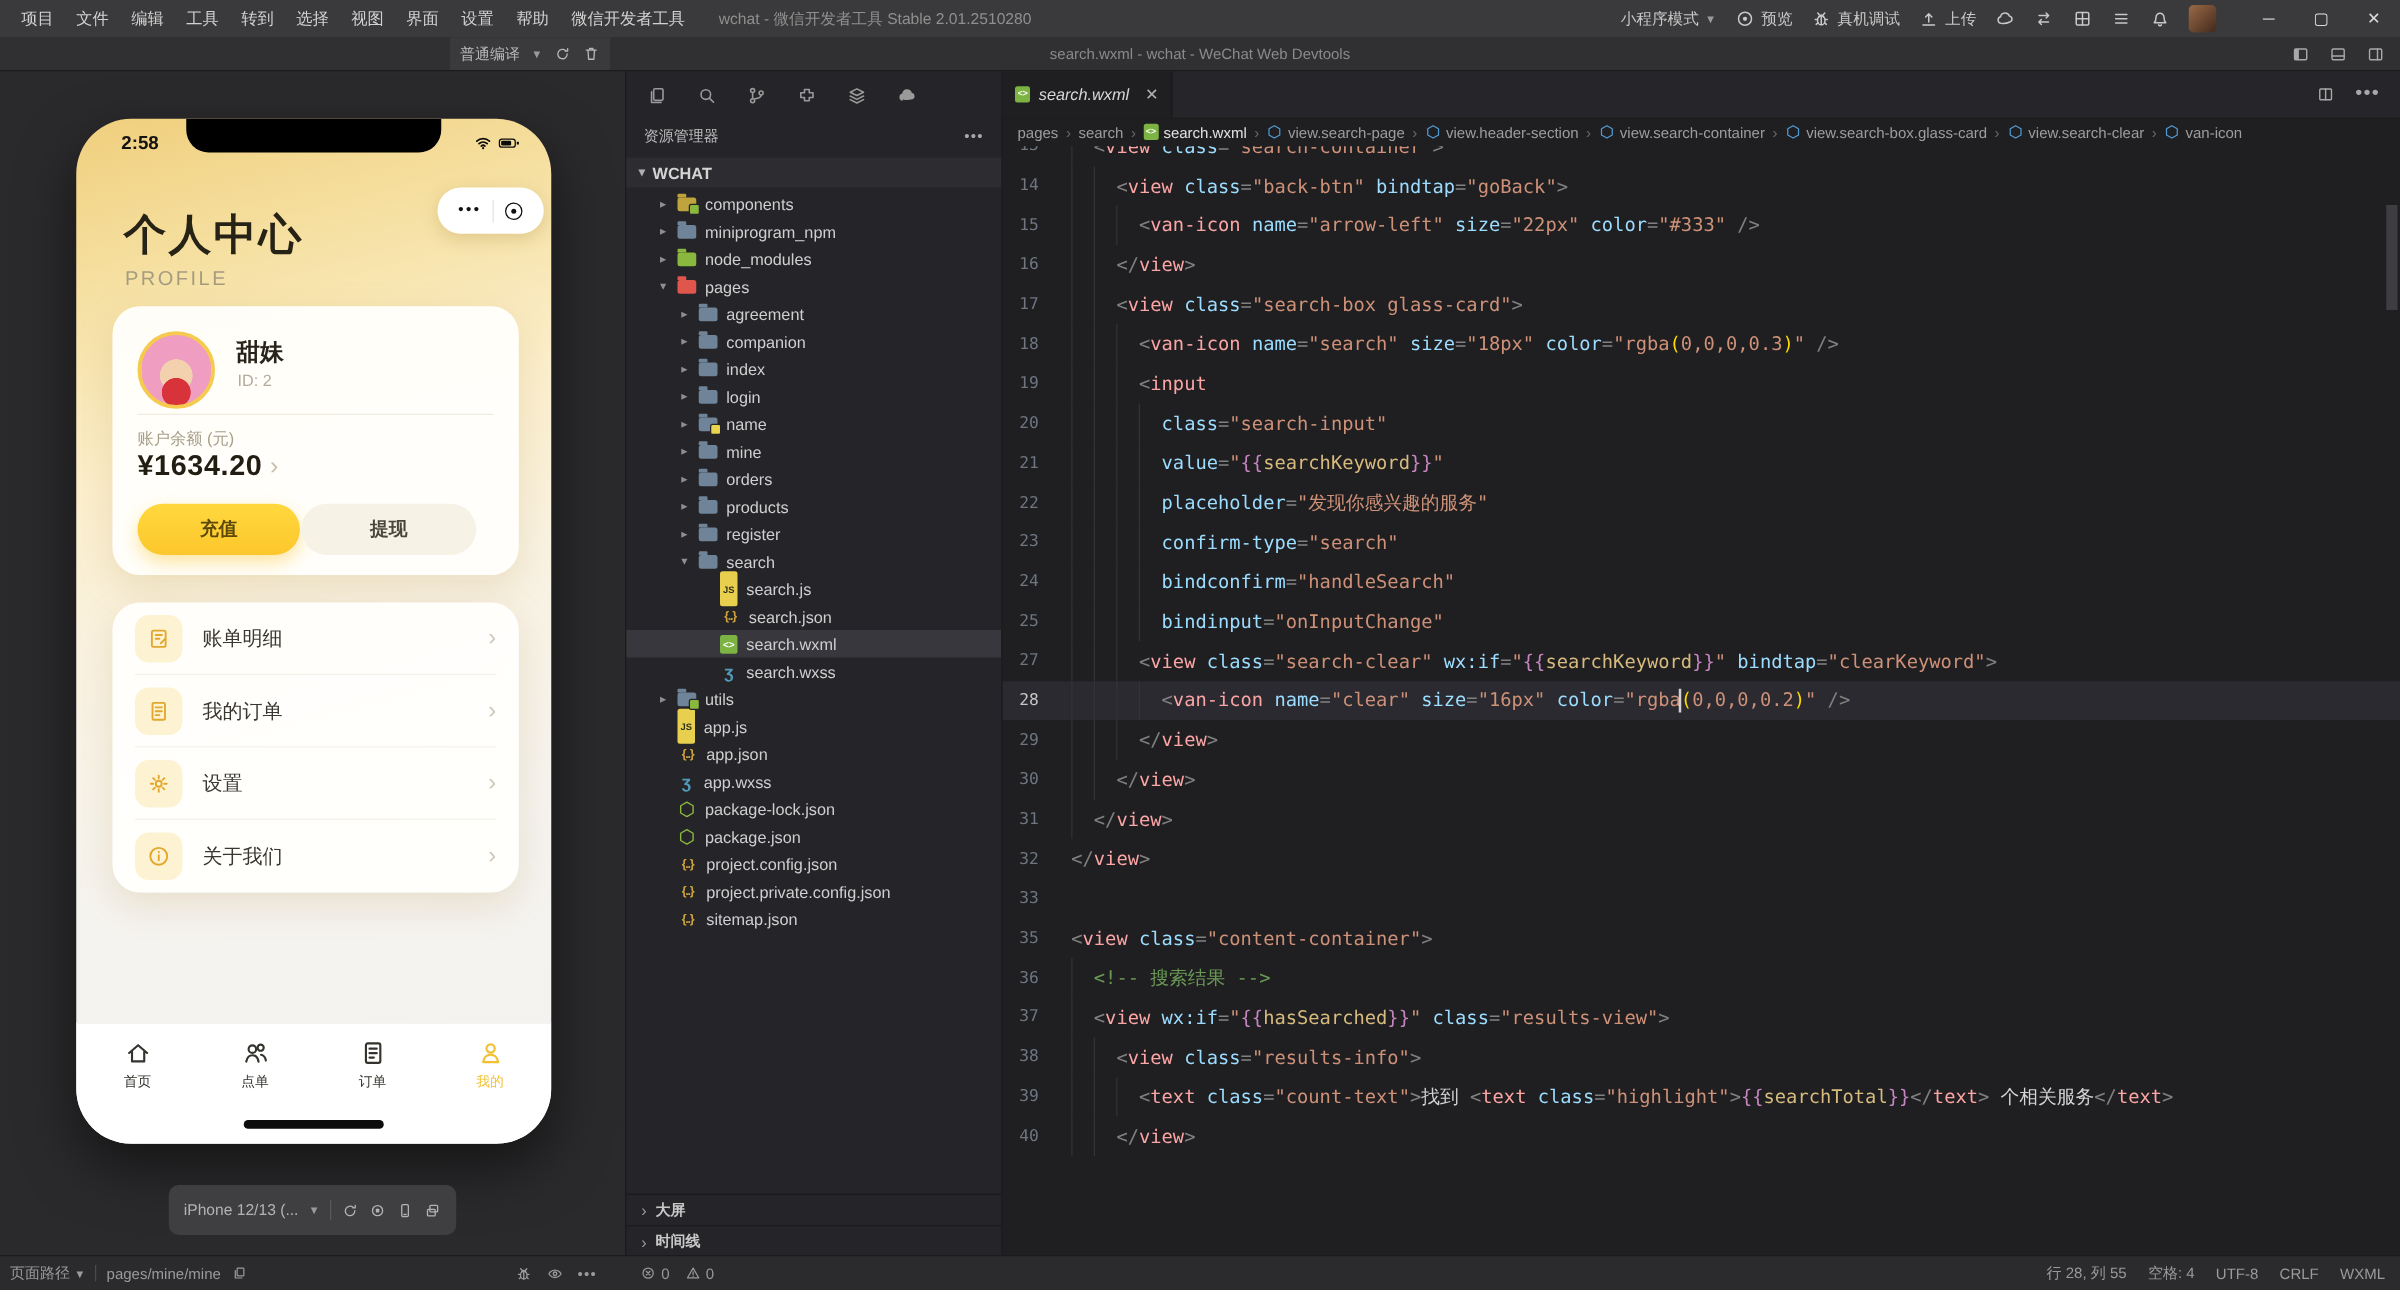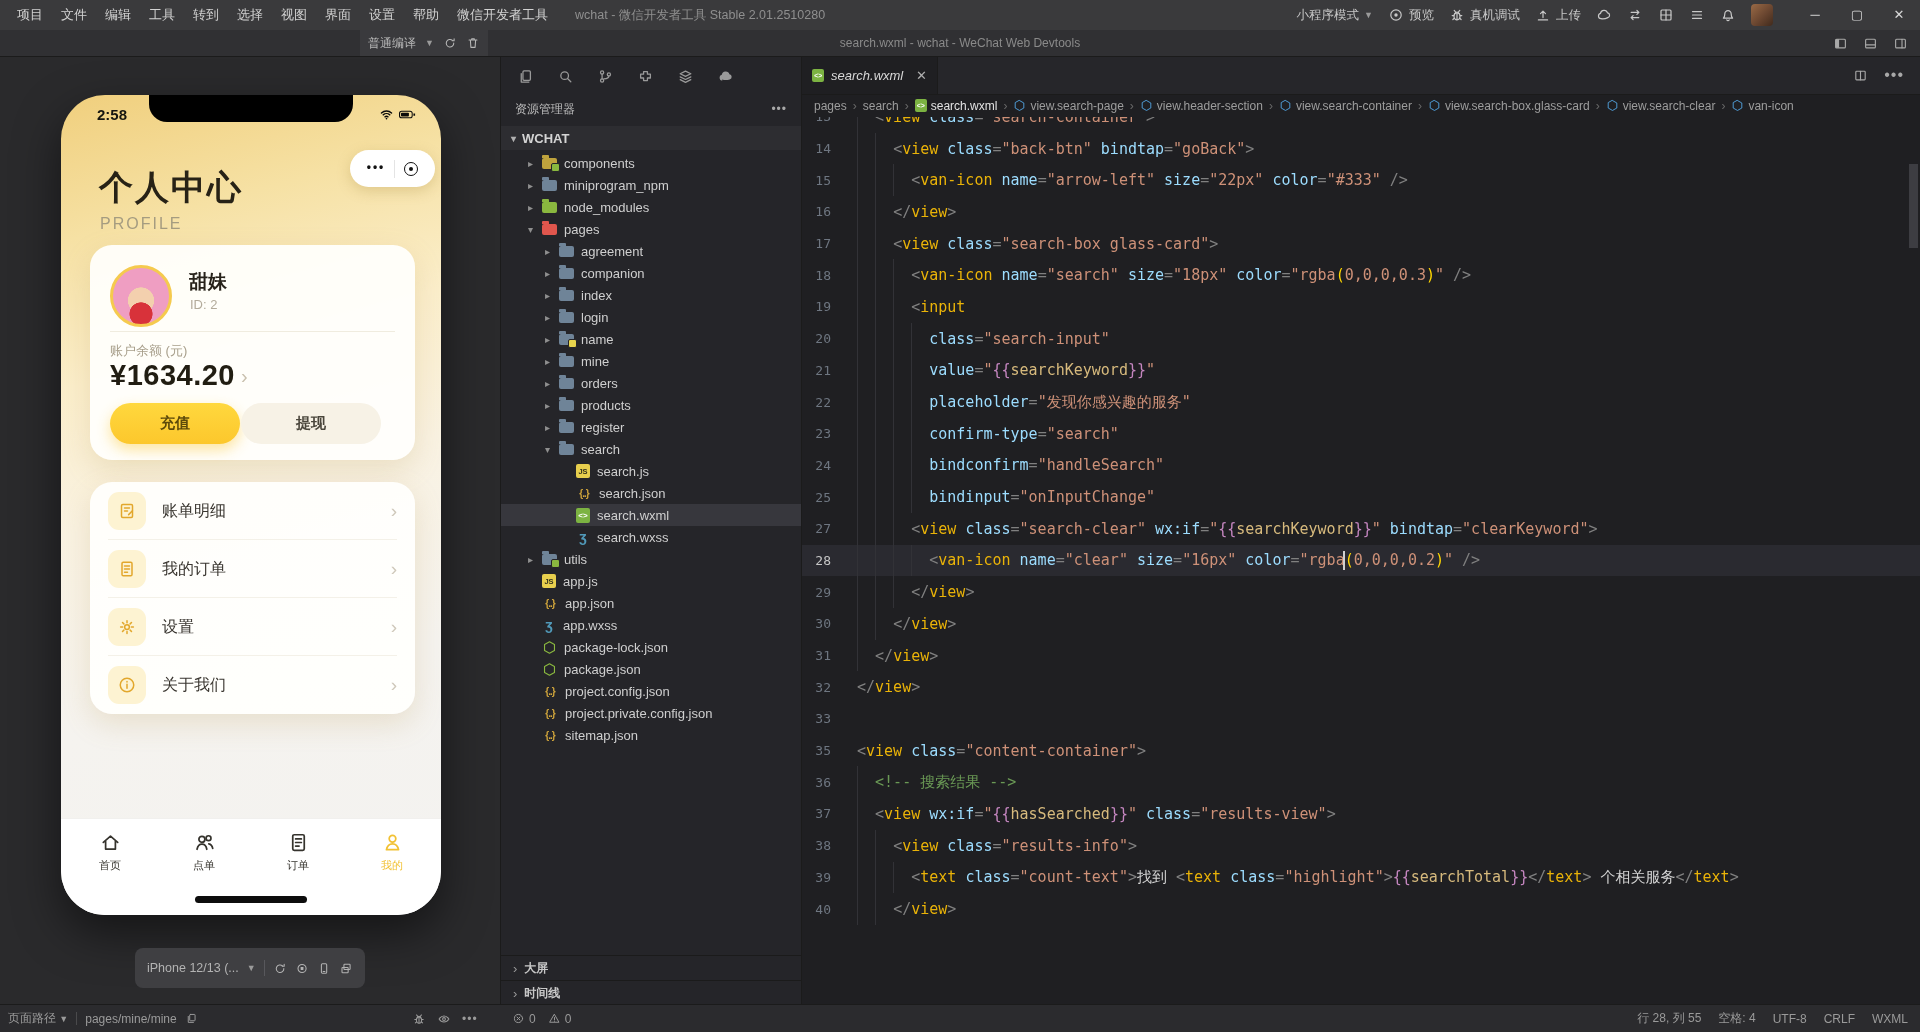--- a/index.html
+++ b/index.html
@@ -51,21 +51,21 @@
   .avatar{position:absolute;left:20px;top:20px;width:62px;height:62px;border-radius:50%;
           border:3px solid #f5ca4e;box-sizing:border-box;
           background:radial-gradient(circle at 50% 82%,#d8323a 0 21%,rgba(0,0,0,0) 22%),
                      radial-gradient(circle at 50% 58%,#f3d0ae 0 30%,rgba(0,0,0,0) 31%),
                      radial-gradient(circle at 50% 50%,#ef9ec2 0 100%);}
   .uname{position:absolute;left:99px;top:24px;font-size:19px;font-weight:700;color:#27221a;}
   .uid{position:absolute;left:100px;top:52px;font-size:13px;color:#b3ab9b;}
   .pdiv{position:absolute;left:20px;right:20px;top:86px;height:1px;background:#f0ecdf;}
   .bal-label{position:absolute;left:20px;top:97px;font-size:13px;color:#a79e8a;}
   .bal-row{position:absolute;left:20px;top:114px;display:flex;align-items:center;}
-  .bal{font-size:29px;font-weight:800;color:#211d12;letter-spacing:.5px;}
+  .bal{font-size:23px;font-weight:800;color:#211d12;letter-spacing:.5px;}
   .chev2{font-size:20px;color:#c9c0ae;margin-left:6px;margin-top:2px;}
   .btn{position:absolute;top:158px;height:41px;border-radius:21px;display:flex;align-items:center;justify-content:center;
        font-size:15px;font-weight:700;}
   .recharge{left:20px;width:130px;background:linear-gradient(180deg,#ffd83e,#fcc72c);color:#5d4a0a;
             box-shadow:0 6px 14px rgba(250,200,50,.45);}
   .withdraw{left:151px;width:140px;background:#f7f2e6;color:#4a463c;}
   .menu-card{top:387px;}
   .mrow{height:58px;display:flex;align-items:center;padding:0 18px;position:relative;}
   .mrow:not(:last-child)::after{content:"";position:absolute;left:18px;right:18px;bottom:0;height:1px;background:#f4f1e8;}
   .mtile{width:38px;height:38px;border-radius:11px;background:#fdf3d2;display:flex;align-items:center;justify-content:center;color:#e2a72c;flex:none;}
@@ -97,21 +97,21 @@
             font-size:13px;font-weight:700;color:#d4d4d4;background:#2d2d31;padding-left:10px;}
   .tree{position:absolute;left:0;top:96px;right:0;bottom:52px;overflow:hidden;}
   .tree-row{height:22px;display:flex;align-items:center;font-size:13px;color:#cfcfcf;white-space:nowrap;}
   .tree-row.sel{background:#37373d;}
   .tarrow{width:14px;color:#8f8f8f;font-size:10px;flex:none;}
   .tlabel{margin-left:7px;}
   .folder{position:relative;width:15px;height:11px;border-radius:2px;flex:none;margin-top:1px;}
   .folder::before{content:"";position:absolute;left:0;top:-3px;width:7px;height:3px;border-radius:1px 1px 0 0;background:inherit;}
   .fbadge{position:absolute;right:-3px;bottom:-3px;width:7px;height:7px;border-radius:2px;border:1px solid #252529;}
   .fic{display:flex;align-items:center;justify-content:center;flex:none;}
-  .fic.js{width:14px;height:14px;background:#e8cf4d;color:#33321c;font-size:7.5px;font-weight:700;border-radius:2px;}
+  .fic.js{width:14px;height:28px;background:#e8cf4d;color:#33321c;font-size:7.5px;font-weight:700;border-radius:2px;}
   .fic.json{color:#cfa43b;font-size:10px;font-weight:700;width:16px;height:14px;letter-spacing:-1px;}
   .fic.wxml{width:14px;height:15px;background:#7cb342;color:#fff;font-size:8px;font-weight:700;border-radius:2px;}
   .fic.wxss{color:#519aba;font-size:14px;font-weight:700;width:14px;height:15px;}
   .svgic.npm{color:#8ab83f;width:15px;height:15px;}
   .exp-panels{position:absolute;left:0;bottom:0;right:0;}
   .exp-panel{height:24px;display:flex;align-items:center;gap:7px;font-size:12px;font-weight:700;color:#c8c8c8;
              border-top:1px solid #1b1b1b;padding-left:12px;}
   .parrow{color:#9a9a9a;font-size:13px;font-weight:400;}
 
   
@@ -130,21 +130,21 @@
   .fic.wxml.sm{width:12px;height:13px;font-size:7px;}
   .code-wrap{position:absolute;left:0;top:61px;right:0;bottom:0;overflow:hidden;}
   .code-lines{margin-top:-16px;}
   .code-line{position:relative;height:31.7px;display:flex;align-items:center;white-space:pre;
              font-family:"DejaVu Sans Mono",monospace;font-size:15px;}
   .code-line.current{background:#2a2a30;}
   .gutter{width:55px;flex:none;text-align:right;padding-right:26px;box-sizing:border-box;color:#6e7681;font-size:13px;}
   .current .gutter{color:#c6c6c6;}
   .guide{position:absolute;top:0;bottom:0;width:1px;background:#323237;}
   .caret{position:absolute;top:6px;bottom:6px;width:1.6px;background:#d0d0d0;}
-  .tk-p{color:#808080}.tk-t{color:#eab308}.tk-a{color:#9cdcfe}.tk-s{color:#ce9178}
+  .tk-p{color:#808080}.tk-t{color:#fca5a5}.tk-a{color:#9cdcfe}.tk-s{color:#ce9178}
   .tk-b{color:#c586c0}.tk-v{color:#d7ba7d}.tk-g{color:#ffd700}.tk-c{color:#6a9955}.tk-x{color:#d4d4d4}
   .vthumb{position:absolute;right:2px;top:108px;width:9px;height:84px;background:#3d3d42;}
 
   
   .statusbar{position:absolute;left:0;bottom:0;right:0;height:27px;background:#2b2b2e;border-top:1px solid #1b1b1b;
              color:#9a9a9a;font-size:12px;z-index:30;}
   .sb-left{position:absolute;left:8px;top:0;height:27px;display:flex;align-items:center;gap:8px;}
   .sb-div{width:1px;height:13px;background:#4a4a4c;}
   .sb-mid{position:absolute;left:412px;top:0;height:27px;display:flex;align-items:center;gap:11px;}
   .sb-mid .svgic{width:14px;height:14px;}

